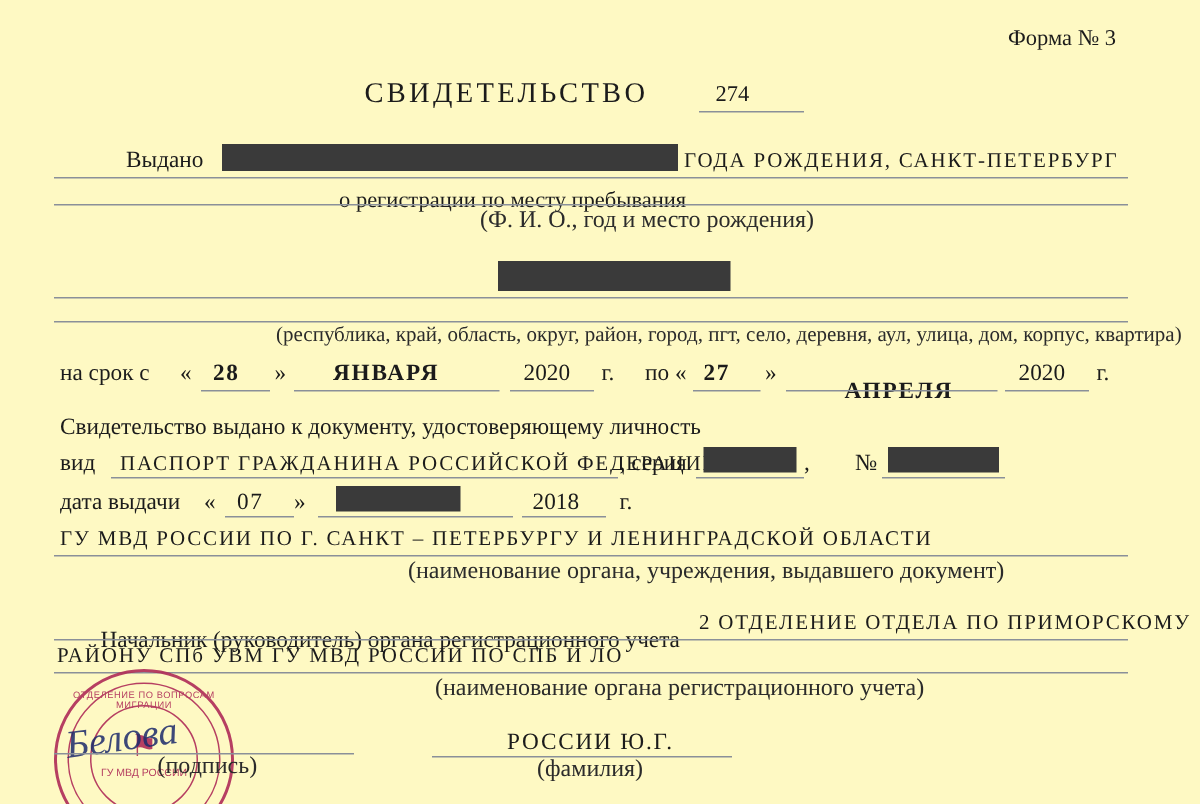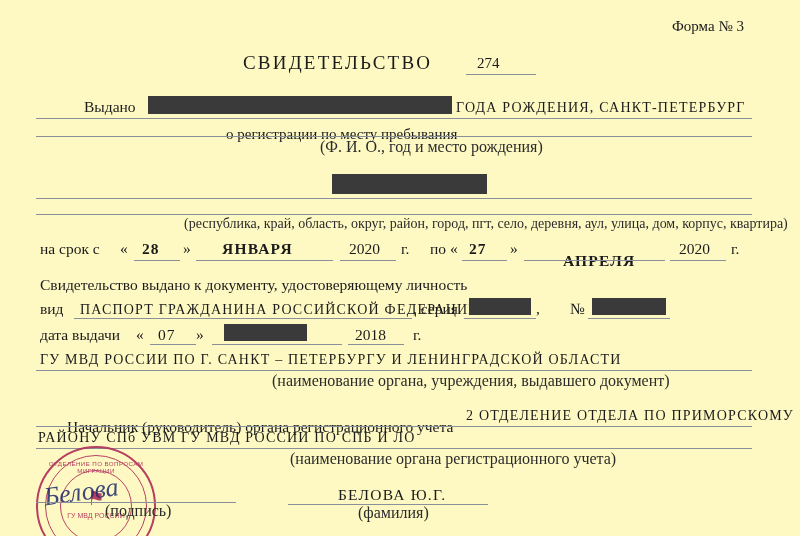--- a/index.html
+++ b/index.html
@@ -222,17 +222,17 @@
     <div class="stamp-center">⚑</div>
     <div class="stamp-mid">ГУ МВД РОССИИ</div>
 
   </div>
 
   <div class="signature">Белова</div>
 
   <div class="rule" style="left:36px; top:502px; width:200px;"></div>
   <div class="t small-caption" style="left:105px; top:502px;">(подпись)</div>
 
-  <div class="t body-line spaced" style="left:338px; top:486px;">БЕЛОВА Ю.Г.</div>
+  <div class="t body-line spaced" style="left:338px; top:486px;">РОССИИ Ю.Г.</div>
   <div class="rule" style="left:288px; top:504px; width:200px;"></div>
   <div class="t small-caption" style="left:358px; top:504px;">(фамилия)</div>
 
 </div>
 
 </body></html>

